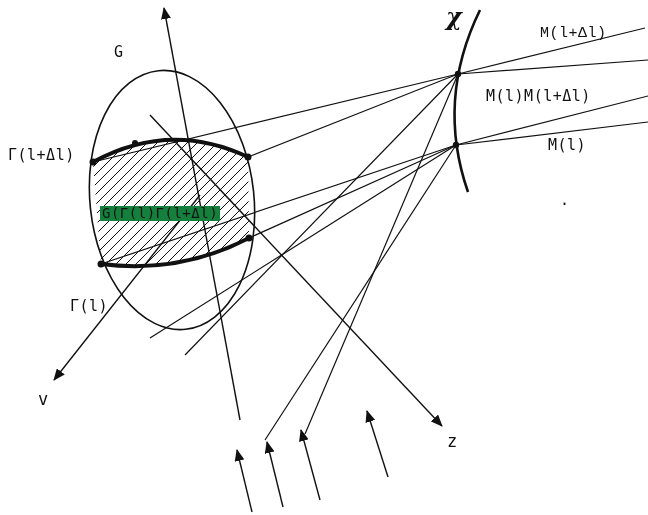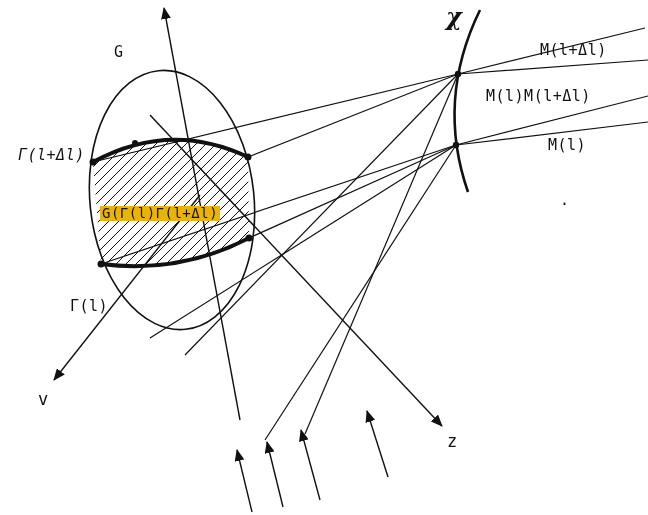--- a/index.html
+++ b/index.html
@@ -14,21 +14,21 @@
   svg.fig { position:absolute; left:0; top:0; }
   .lbl {
     position: absolute;
     color: #111111;
     font-size: 15px;
     line-height: 1.1;
     white-space: nowrap;
     letter-spacing: 0.5px;
   }
   .lbl.small { font-size: 14px; }
-  .lbl.bg { background:#eab308; padding:0 2px; }
+  .lbl.bg { background:#15803d; padding:0 2px; }
   .lbl.script {
     font-family: "DejaVu Serif", "Liberation Serif", serif;
     font-style: italic;
     font-weight: bold;
     font-size: 24px;
   }
   .lbl.axis { font-size: 17px; }
 </style>
 </head>
 <body>
@@ -77,29 +77,29 @@
     <line x1="150" y1="115" x2="442" y2="426" stroke="#111111" stroke-width="1.4" marker-end="url(#arrow)"></line>
 
     <line x1="252" y1="512" x2="237" y2="450" stroke="#111111" stroke-width="1.4" marker-end="url(#arrow)"></line>
     <line x1="283" y1="507" x2="267" y2="442" stroke="#111111" stroke-width="1.4" marker-end="url(#arrow)"></line>
     <line x1="320" y1="500" x2="301" y2="430" stroke="#111111" stroke-width="1.4" marker-end="url(#arrow)"></line>
     <line x1="388" y1="477" x2="367" y2="411" stroke="#111111" stroke-width="1.4" marker-end="url(#arrow)"></line>
   </svg>
 
   <div class="lbl" style="left:114px; top:44px;">G</div>
 
-  <div class="lbl" style="left:18px; top:147px;font-style:italic;">Γ(l+Δl)</div>
+  <div class="lbl" style="left:8px; top:147px;">Γ(l+Δl)</div>
 
   <div class="lbl small bg" style="left:100px; top:206px;">G(Γ(l)Γ(l+Δl)</div>
 
   <div class="lbl" style="left:70px; top:266px;margin-top:32px;">Γ(l)</div>
 
   <div class="lbl script" style="left:446px; top:4px;">χ</div>
 
-  <div class="lbl" style="left:540px; top:42px;">M(l+Δl)</div>
+  <div class="lbl" style="left:540px; top:26px;font-family:Liberation Mono, monospace;">M(l+Δl)</div>
 
   <div class="lbl" style="left:486px; top:88px;">M(l)M(l+Δl)</div>
 
   <div class="lbl" style="left:548px; top:137px;">M(l)</div>
 
   <div class="lbl axis" style="left:38px; top:390px;">v</div>
 
   <div class="lbl axis" style="left:447px; top:432px;">z</div>
 
   <div class="lbl" style="left:560px; top:192px;">.</div>

